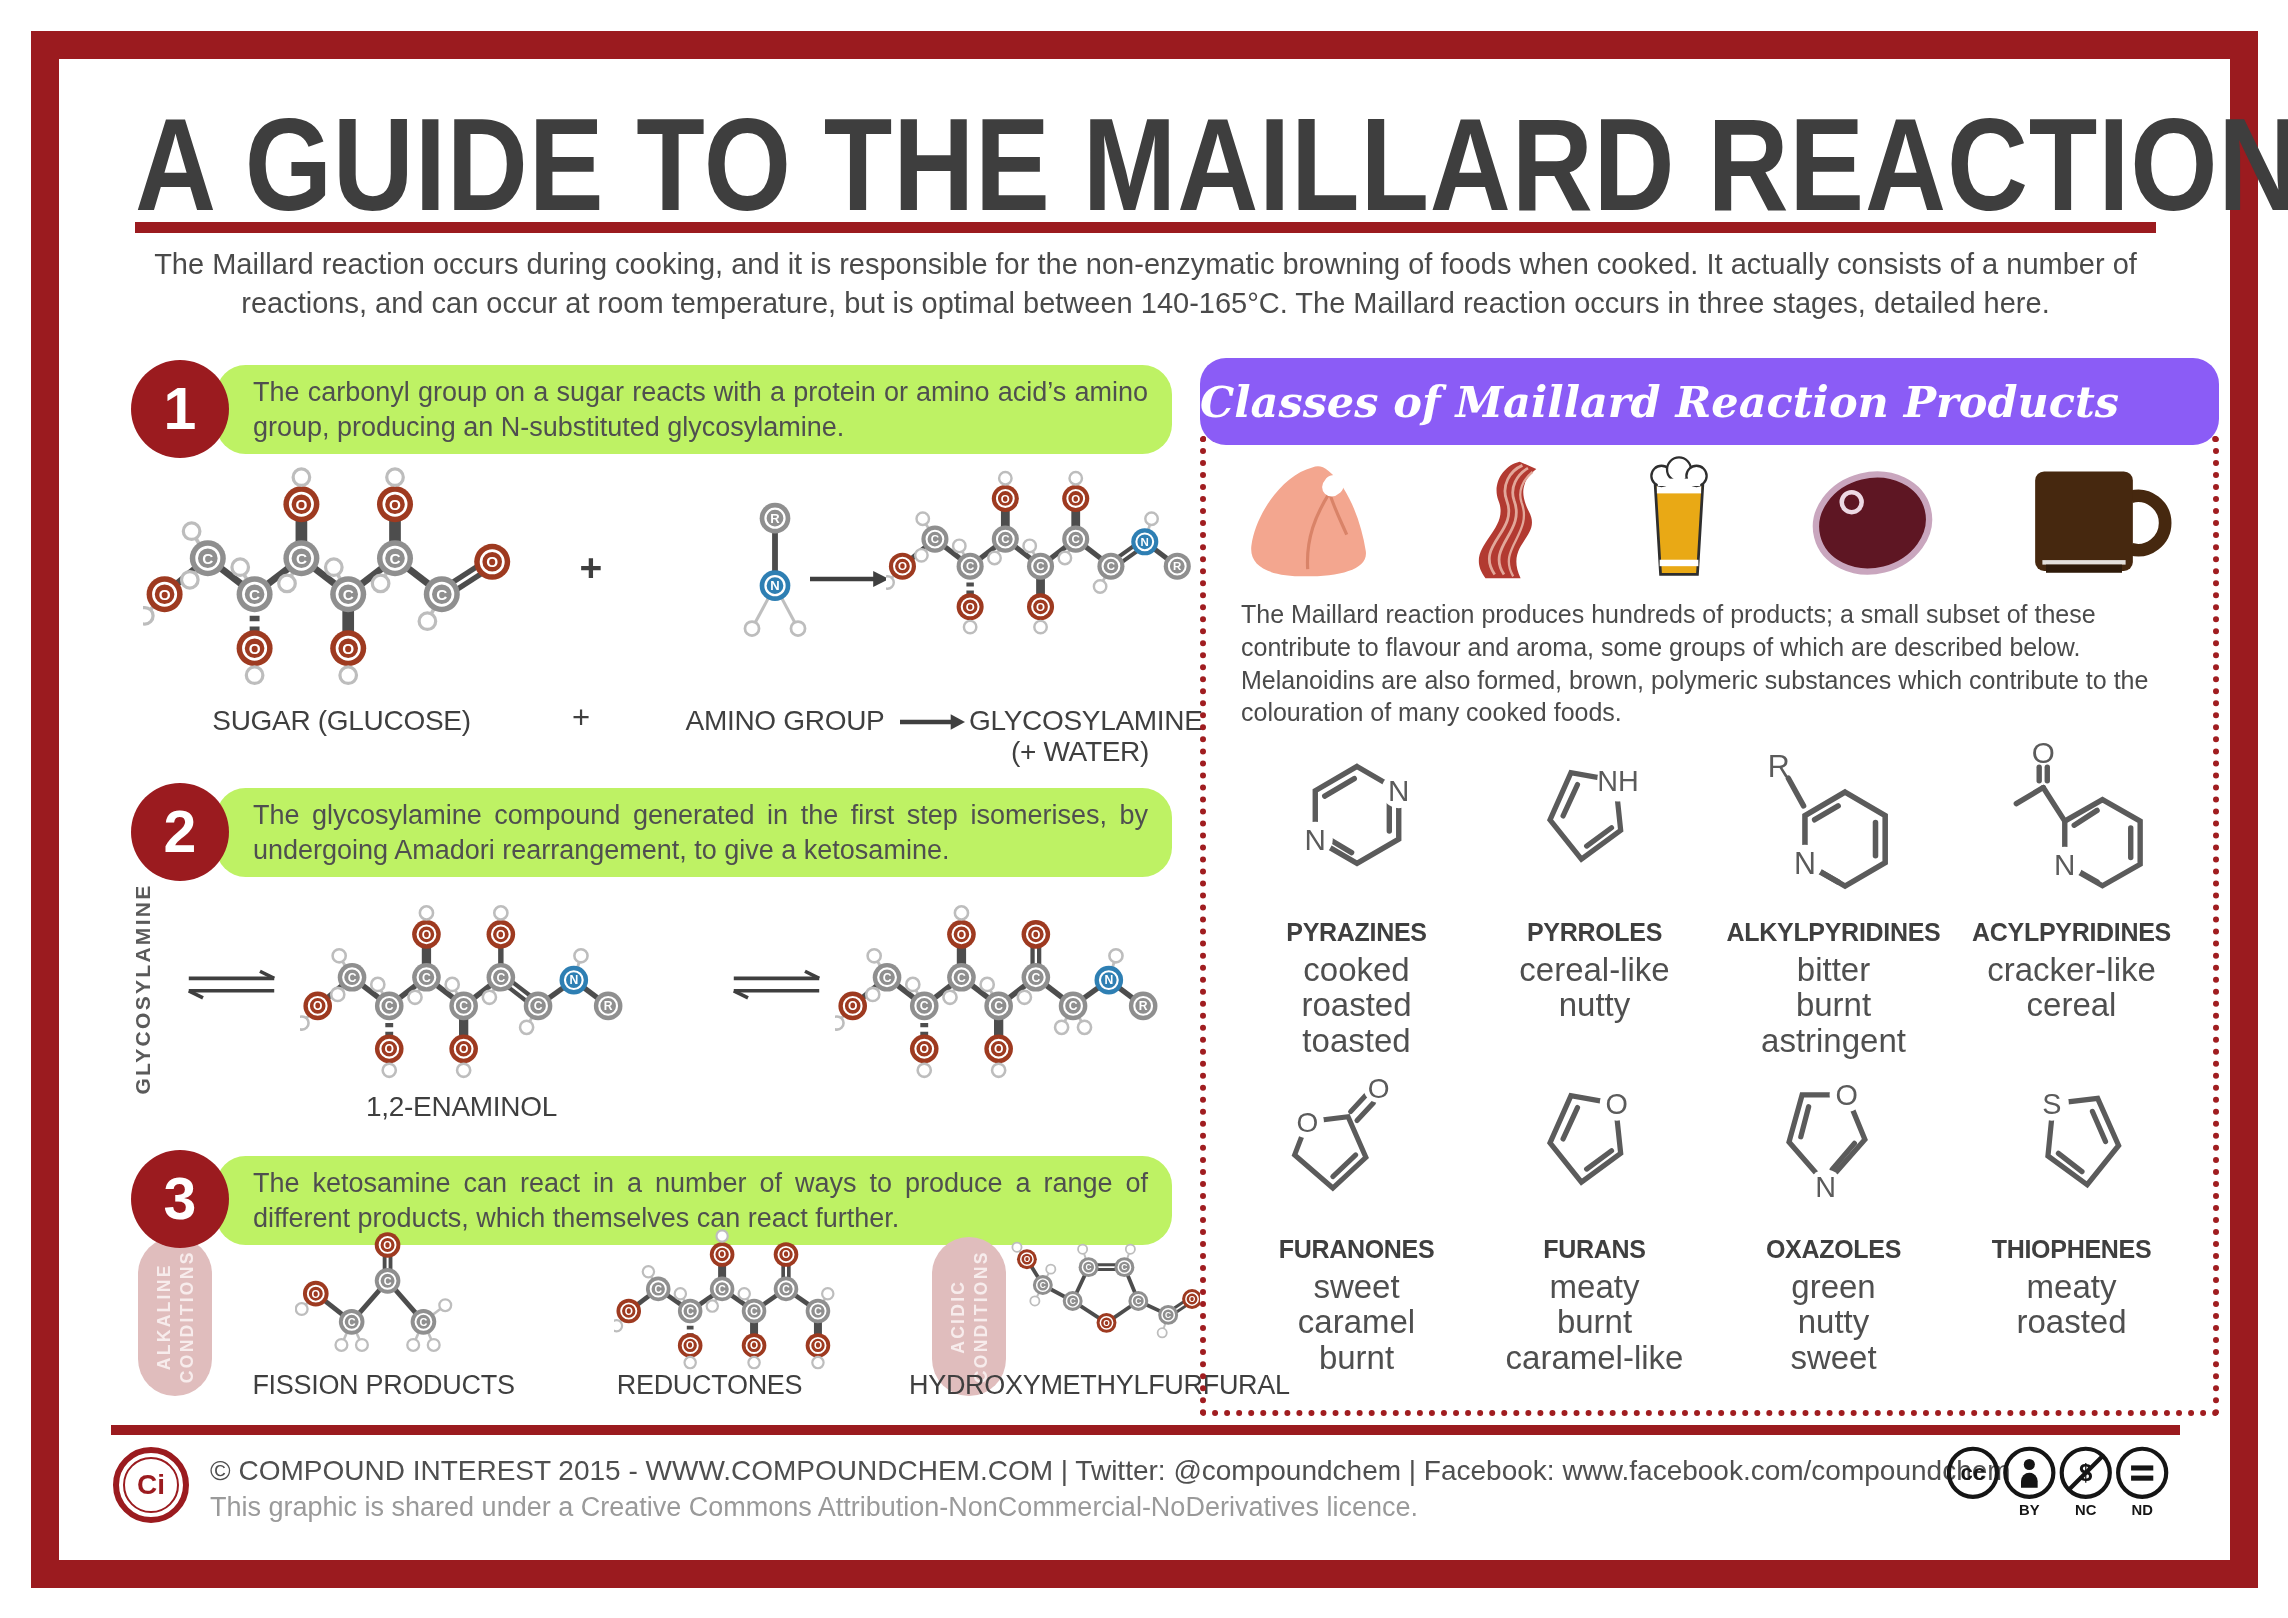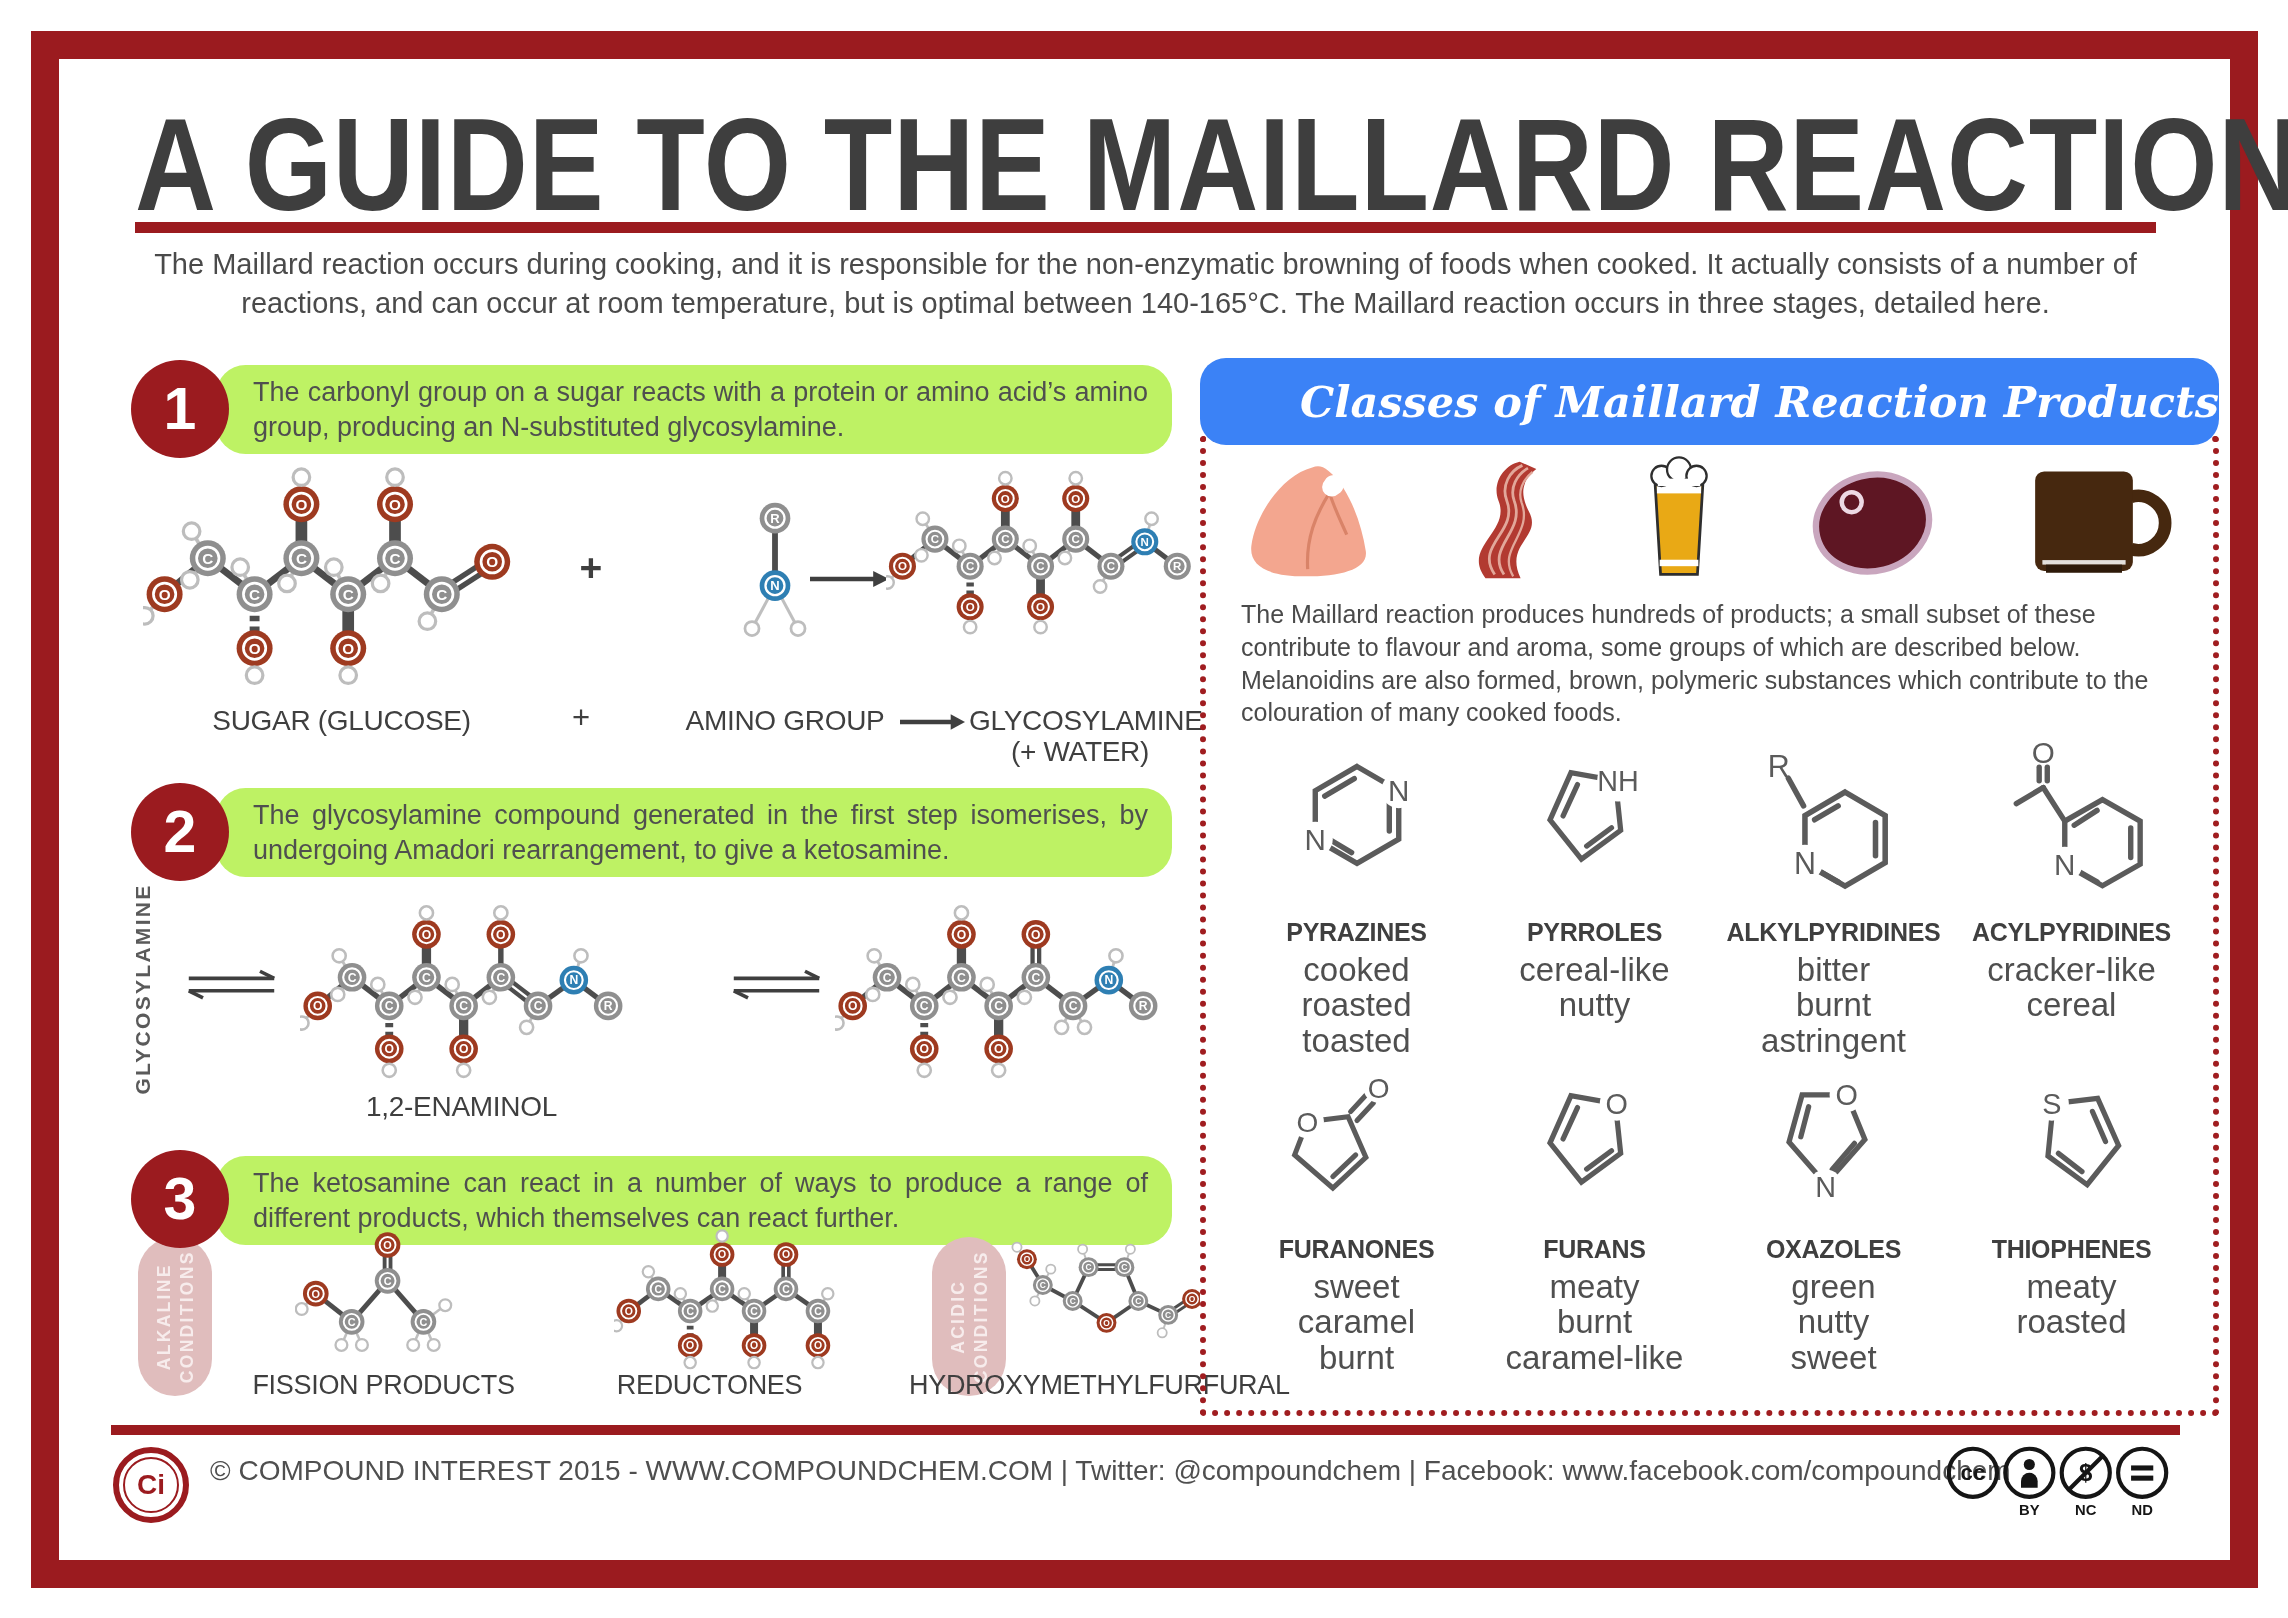--- a/index.html
+++ b/index.html
@@ -10,21 +10,21 @@
   .title-rule{left:135px;top:222px;width:2021px;height:11px;background:#9B1B1F;}
   .intro{left:135px;top:245px;width:2021px;font-size:29px;line-height:1.34;text-align:center;color:#4A4A4A;margin:0;}
   .badge{width:98px;height:98px;border-radius:50%;background:#9B1B1F;color:#fff;font-size:59px;font-weight:700;display:flex;align-items:center;justify-content:center;z-index:2;}
   .stepbox{left:216px;width:956px;min-height:89px;background:#bef264;border-radius:29.5px;display:flex;align-items:center;padding:9.2px 24px 9.2px 37px;box-sizing:border-box;font-size:27px;line-height:1.27;color:#4F4F4F;text-align:justify;}
   .cond{font-weight:400;color:#3F3F3F;letter-spacing:-0.3px;}
   .mol-label{font-size:28px;text-align:center;line-height:1.12;}
   .plus{font-size:39px;font-weight:700;color:#3F3F3F;}
   .vtext{transform:translate(-50%,-50%) rotate(-90deg);white-space:nowrap;font-weight:700;letter-spacing:2.3px;color:#5A5A5A;font-size:21px;}
   .vpill{background:#E0BDBD;border-radius:37px;display:flex;align-items:center;justify-content:center;}
   .vpill .inner{transform:rotate(-90deg);text-align:center;font-weight:700;font-size:17.5px;letter-spacing:2.3px;color:#F7ECEC;line-height:1.3;white-space:nowrap;}
-  .panel-header{left:1200px;top:358px;width:1019px;height:87px;background:#3b82f6;border-radius:26px;display:flex;align-items:center;justify-content:flex-end;z-index:2;}
+  .panel-header{left:1200px;top:358px;width:1019px;height:87px;background:#8b5cf6;border-radius:26px;display:flex;align-items:center;justify-content:flex-start;z-index:2;}
   .panel-header span{font-family:"DejaVu Serif",serif;font-style:italic;font-weight:700;font-size:43px;color:#fff;}
   .panel-dotted{left:1200px;top:436px;width:1019px;height:980px;border:6.5px dotted #A01D20;border-radius:3.7px;box-sizing:border-box;}
   .food-row{left:1241px;top:449px;width:937px;height:131px;display:flex;justify-content:space-between;align-items:flex-end;}
   .panel-desc{left:1241px;top:598px;width:946px;font-size:25px;line-height:1.31;color:#4A4A4A;margin:0;}
   .chem-cell{width:231px;display:flex;flex-direction:column;align-items:center;}
   .chem-skel{display:flex;align-items:center;justify-content:center;}
   .chem-name{font-size:25px;font-weight:700;color:#3F3F3F;margin-top:3.7px;text-align:center;letter-spacing:-0.3px;}
   .chem-flav{font-size:33px;color:#4F4F4F;text-align:center;line-height:1.07;margin-top:5.5px;}
   .skel-line{stroke:#5B5B5B;stroke-width:4;stroke-linecap:round;fill:none;}
   .skel-letter{fill:#5B5B5B;font-size:22px;font-family:"Liberation Sans",sans-serif;}
@@ -789,20 +789,21 @@
         <div>meaty</div>
         <div>roasted</div>
       </div>
   </div>
 
   <div class="abs footer-rule"></div>
   <div class="abs logo-outer">
     <div class="logo-inner">Ci</div>
   </div>
   <div class="abs foot1">© COMPOUND INTEREST 2015 - WWW.COMPOUNDCHEM.COM | Twitter: @compoundchem | Facebook: www.facebook.com/compoundchem</div>
+  <div class="abs foot2">This graphic is shared under a Creative Commons Attribution-NonCommercial-NoDerivatives licence.</div>
 
   <svg class="abs" style="left:1947px;top:1445px;" width="222" height="76" viewBox="0 0 240 82">
     <circle cx="28" cy="30" r="26" fill="none" stroke="#151515" stroke-width="4.5"></circle>
     <text x="28" y="38" text-anchor="middle" font-size="24" font-weight="bold" fill="#151515">cc</text>
     <circle cx="89" cy="30" r="26" fill="none" stroke="#151515" stroke-width="4.5"></circle>
     <circle cx="89" cy="21" r="6" fill="#151515"></circle>
     <path d="M80,46 v-7 a9,9 0 0 1 18,0 v7 z" fill="#151515"></path>
     <circle cx="150" cy="30" r="26" fill="none" stroke="#151515" stroke-width="4.5"></circle>
     <text x="150" y="39" text-anchor="middle" font-size="26" font-weight="bold" fill="#151515">$</text>
     <line x1="132" y1="48" x2="168" y2="12" stroke="#151515" stroke-width="4.5"></line>

